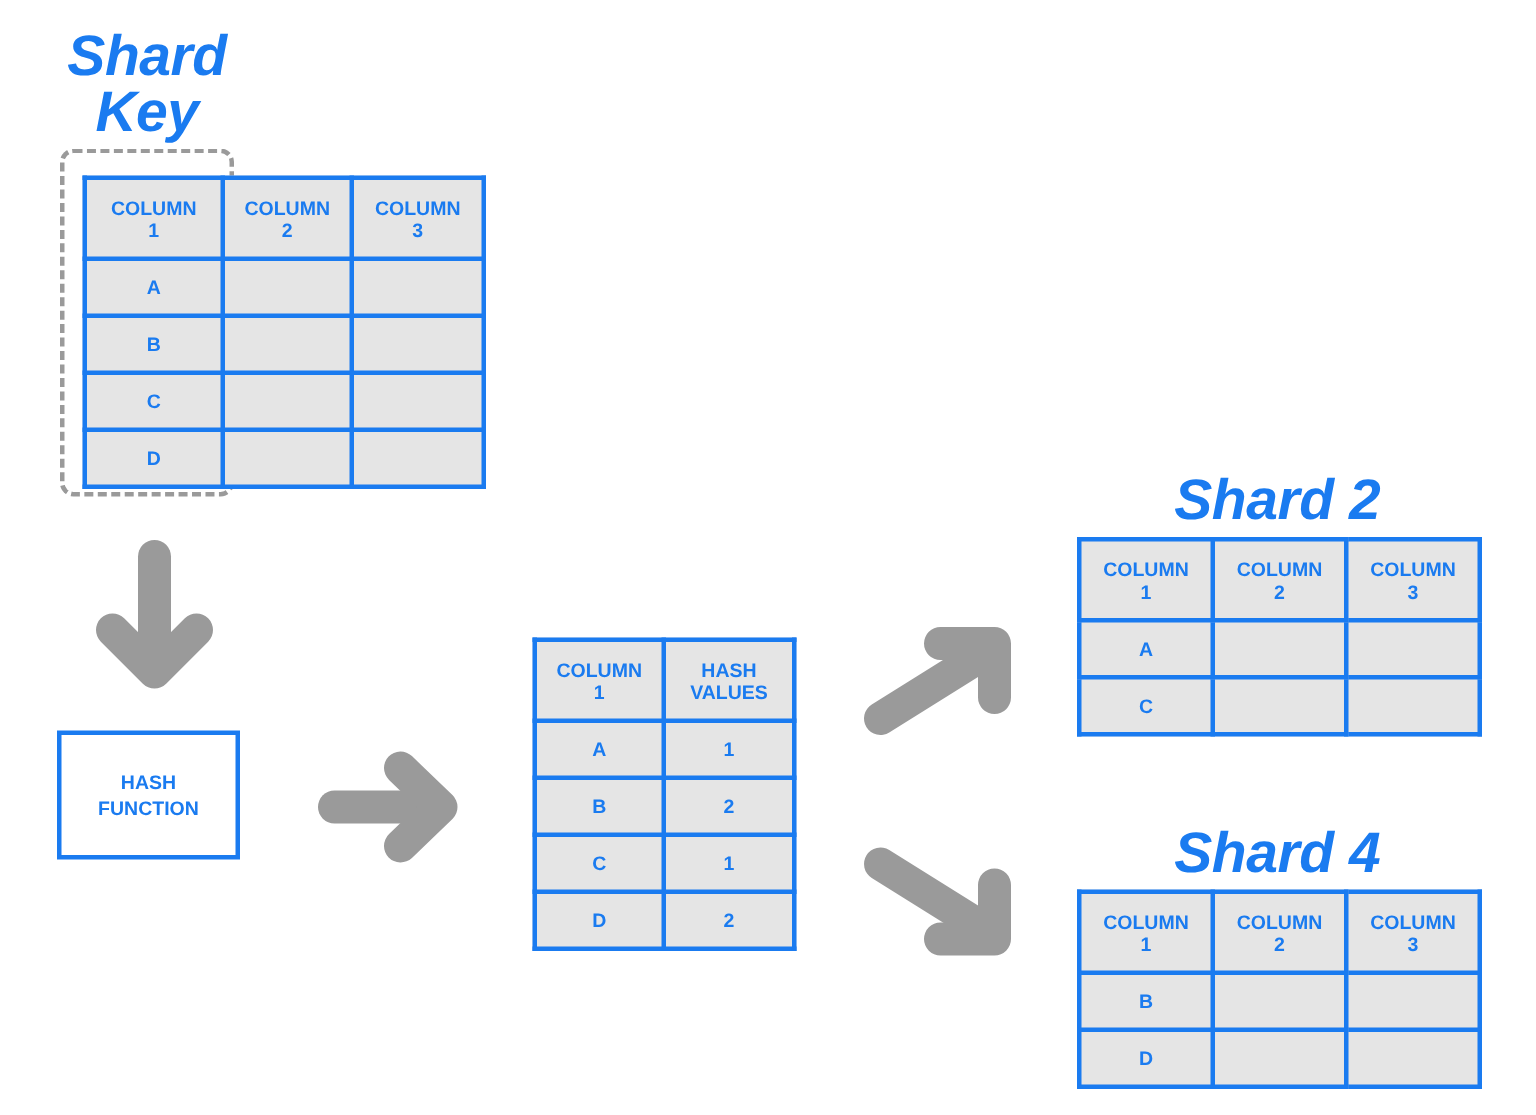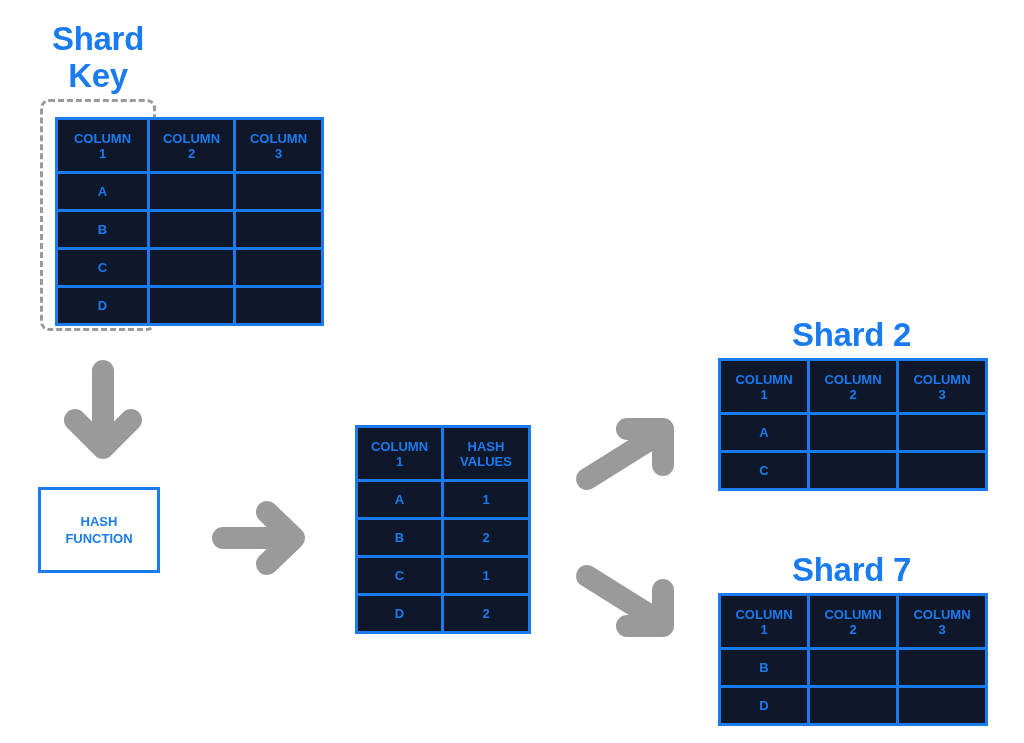--- a/index.html
+++ b/index.html
@@ -16,33 +16,34 @@
     height: 743px;
     background: #ffffff;
     overflow: hidden;
   }
 
   
   .title {
     position: absolute;
     color: #1a7bf0;
     font-weight: bold;
-    font-size: 33px;
+    font-size: 38px;
     line-height: 37px;
     text-align: center;
     white-space: pre-line;
     letter-spacing: -0.3px;
+    font-style: italic;
   }
 
   
   .tbl {
     position: absolute;
     border-collapse: collapse;
     table-layout: fixed;
-    background: #0f172a;
+    background: #e5e5e5;
   }
   .tbl td {
     border: 3px solid #1a7bf0;
     color: #1a7bf0;
     font-weight: bold;
     font-size: 13px;
     line-height: 15px;
     text-align: center;
     vertical-align: middle;
     white-space: pre-line;
@@ -224,21 +225,21 @@
           <td class="cell" style="height: 35px;"></td>
         </tr>
         <tr>
           <td class="cell" style="height: 35px;">C</td>
           <td class="cell" style="height: 35px;"></td>
           <td class="cell" style="height: 35px;"></td>
         </tr>
       </tbody>
   </table>
 
-  <div class="title" style="left:718px; top:551px; width:267px;">Shard 7</div>
+  <div class="title" style="left:718px; top:551px; width:267px;">Shard 4</div>
 
   <table class="tbl" id="shard2-table" style="left:718px; top:593px;">
     <colgroup>
         <col style="width:89px">
         <col style="width:89px">
         <col style="width:89px">
       </colgroup>
     <tbody id="shard2-table-body">
         <tr>
           <td class="hdr" style="height: 51px;">COLUMN

